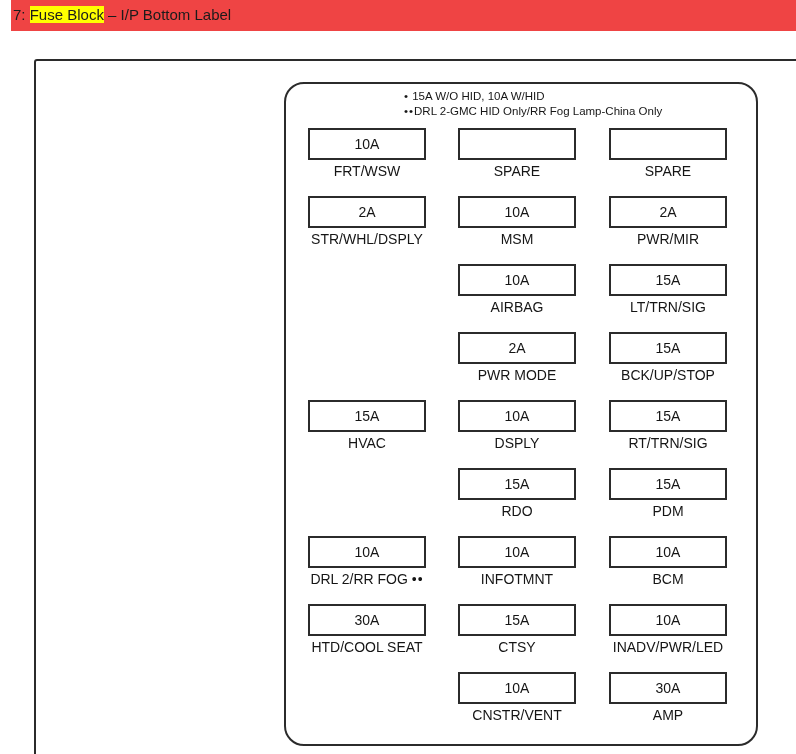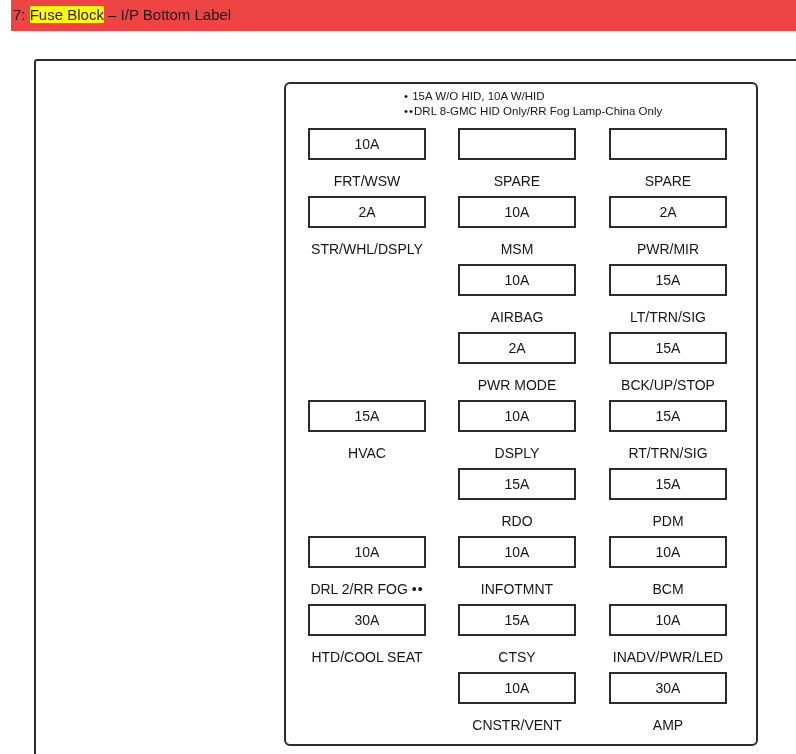--- a/index.html
+++ b/index.html
@@ -56,21 +56,21 @@
   }
 
   
   .fuse-panel {
     position: absolute;
     left: 284px;
     top: 82px;
     width: 474px;
     height: 664px;
     border: 2px solid #2b2b2b;
-    border-radius: 6px;
+    border-radius: 20px;
     background: #ffffff;
   }
 
   
   .notes {
     position: absolute;
     left: 118px;
     top: 5px;
     width: 350px;
   }
@@ -111,21 +111,21 @@
     border: 2px solid #2b2b2b;
     background: #ffffff;
     display: flex;
     align-items: center;
     justify-content: center;
     font-size: 14px;
     color: #151515;
     text-align: right;
   }
   .fuse-label {
-    margin-top: 13px;
+    margin-top: 3px;
     font-size: 14px;
     color: #151515;
     white-space: nowrap;
     text-align: center;
   }
   .fuse-label .bullets {
     letter-spacing: 1px;
   }
 </style>
 </head>
@@ -138,21 +138,21 @@
       <span>7: </span><span class="hl">Fuse Block</span><span> – I/P Bottom Label</span>
     </div>
   </div>
 
   <div class="outer-frame"></div>
 
   <div class="fuse-panel">
 
     <div class="notes" id="notes-container">
         <div class="note-line"><span class="bullets">•</span><span> 15A W/O HID, 10A W/HID</span></div>
-        <div class="note-line"><span class="bullets">••</span><span>DRL 8-GMC HID Only/RR Fog Lamp-China Only</span></div>
+        <div class="note-line"><span class="bullets">••</span><span>DRL 2-GMC HID Only/RR Fog Lamp-China Only</span></div>
       </div>
 
     <div class="grid" id="grid-container">
         <div class="grid-row">
           <div class="cell c0">
             <div class="fuse-box">10A</div>
             <div class="fuse-label"><span>FRT/WSW</span></div>
           </div>
           <div class="cell c1">
             <div class="fuse-box"></div>

